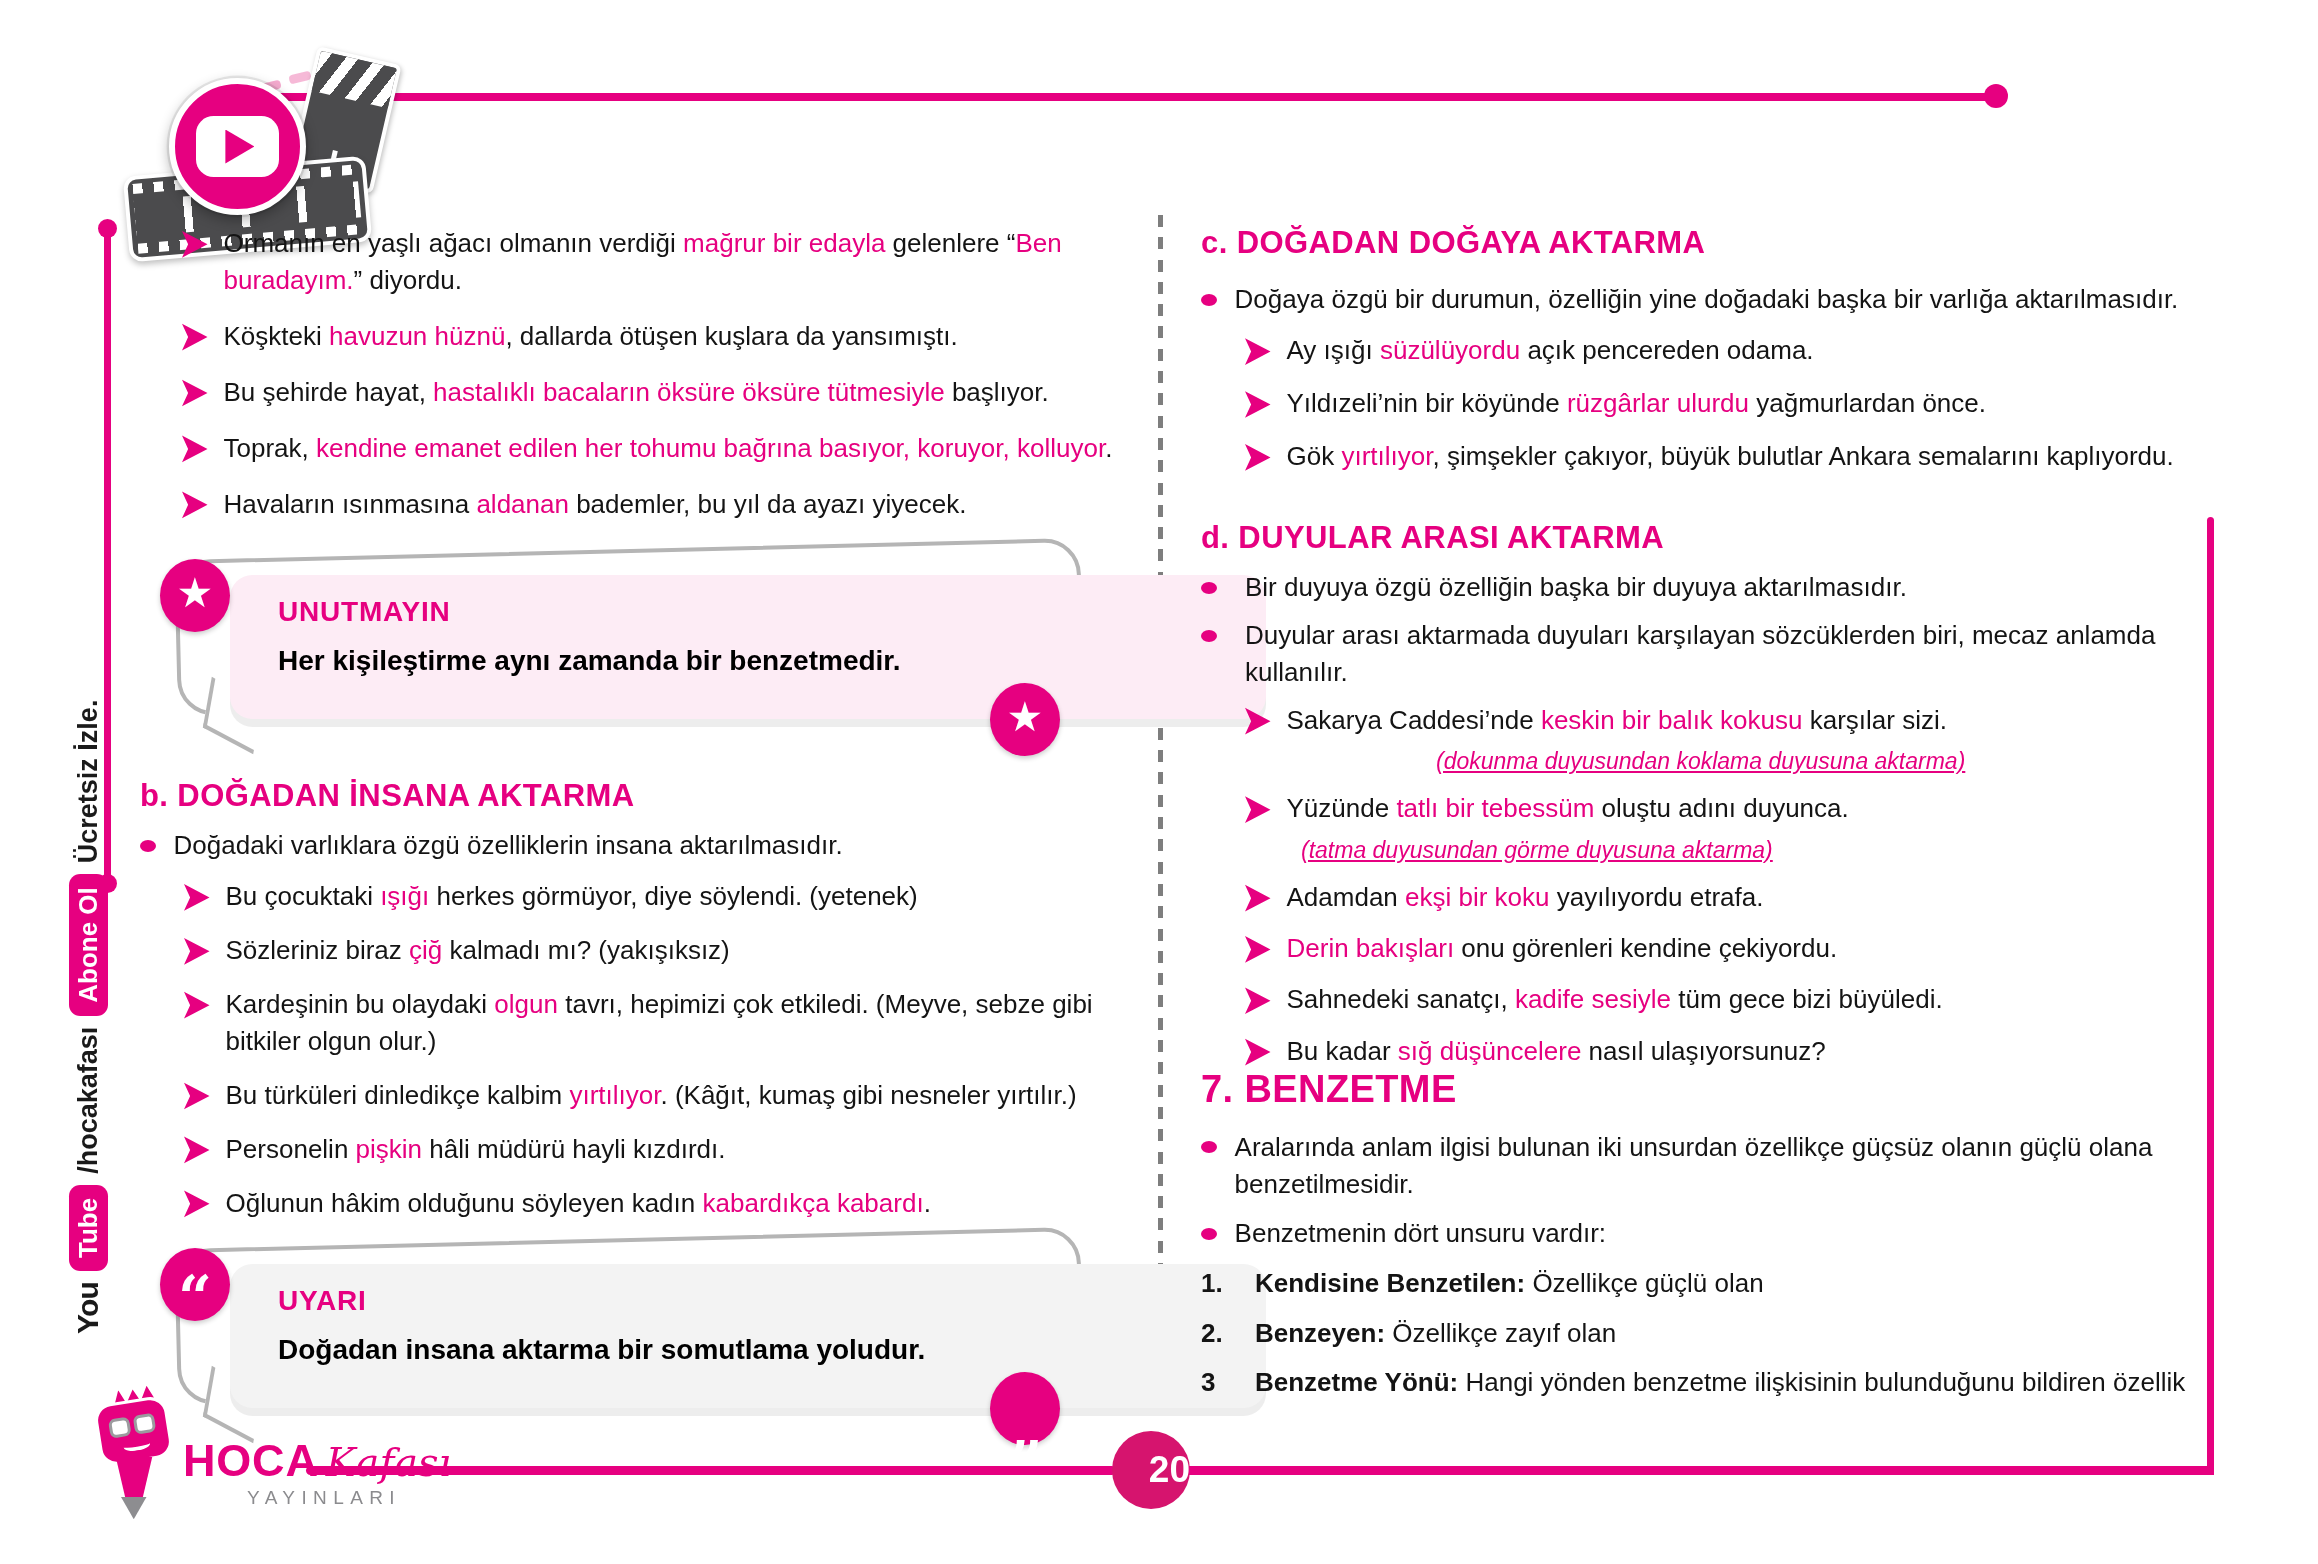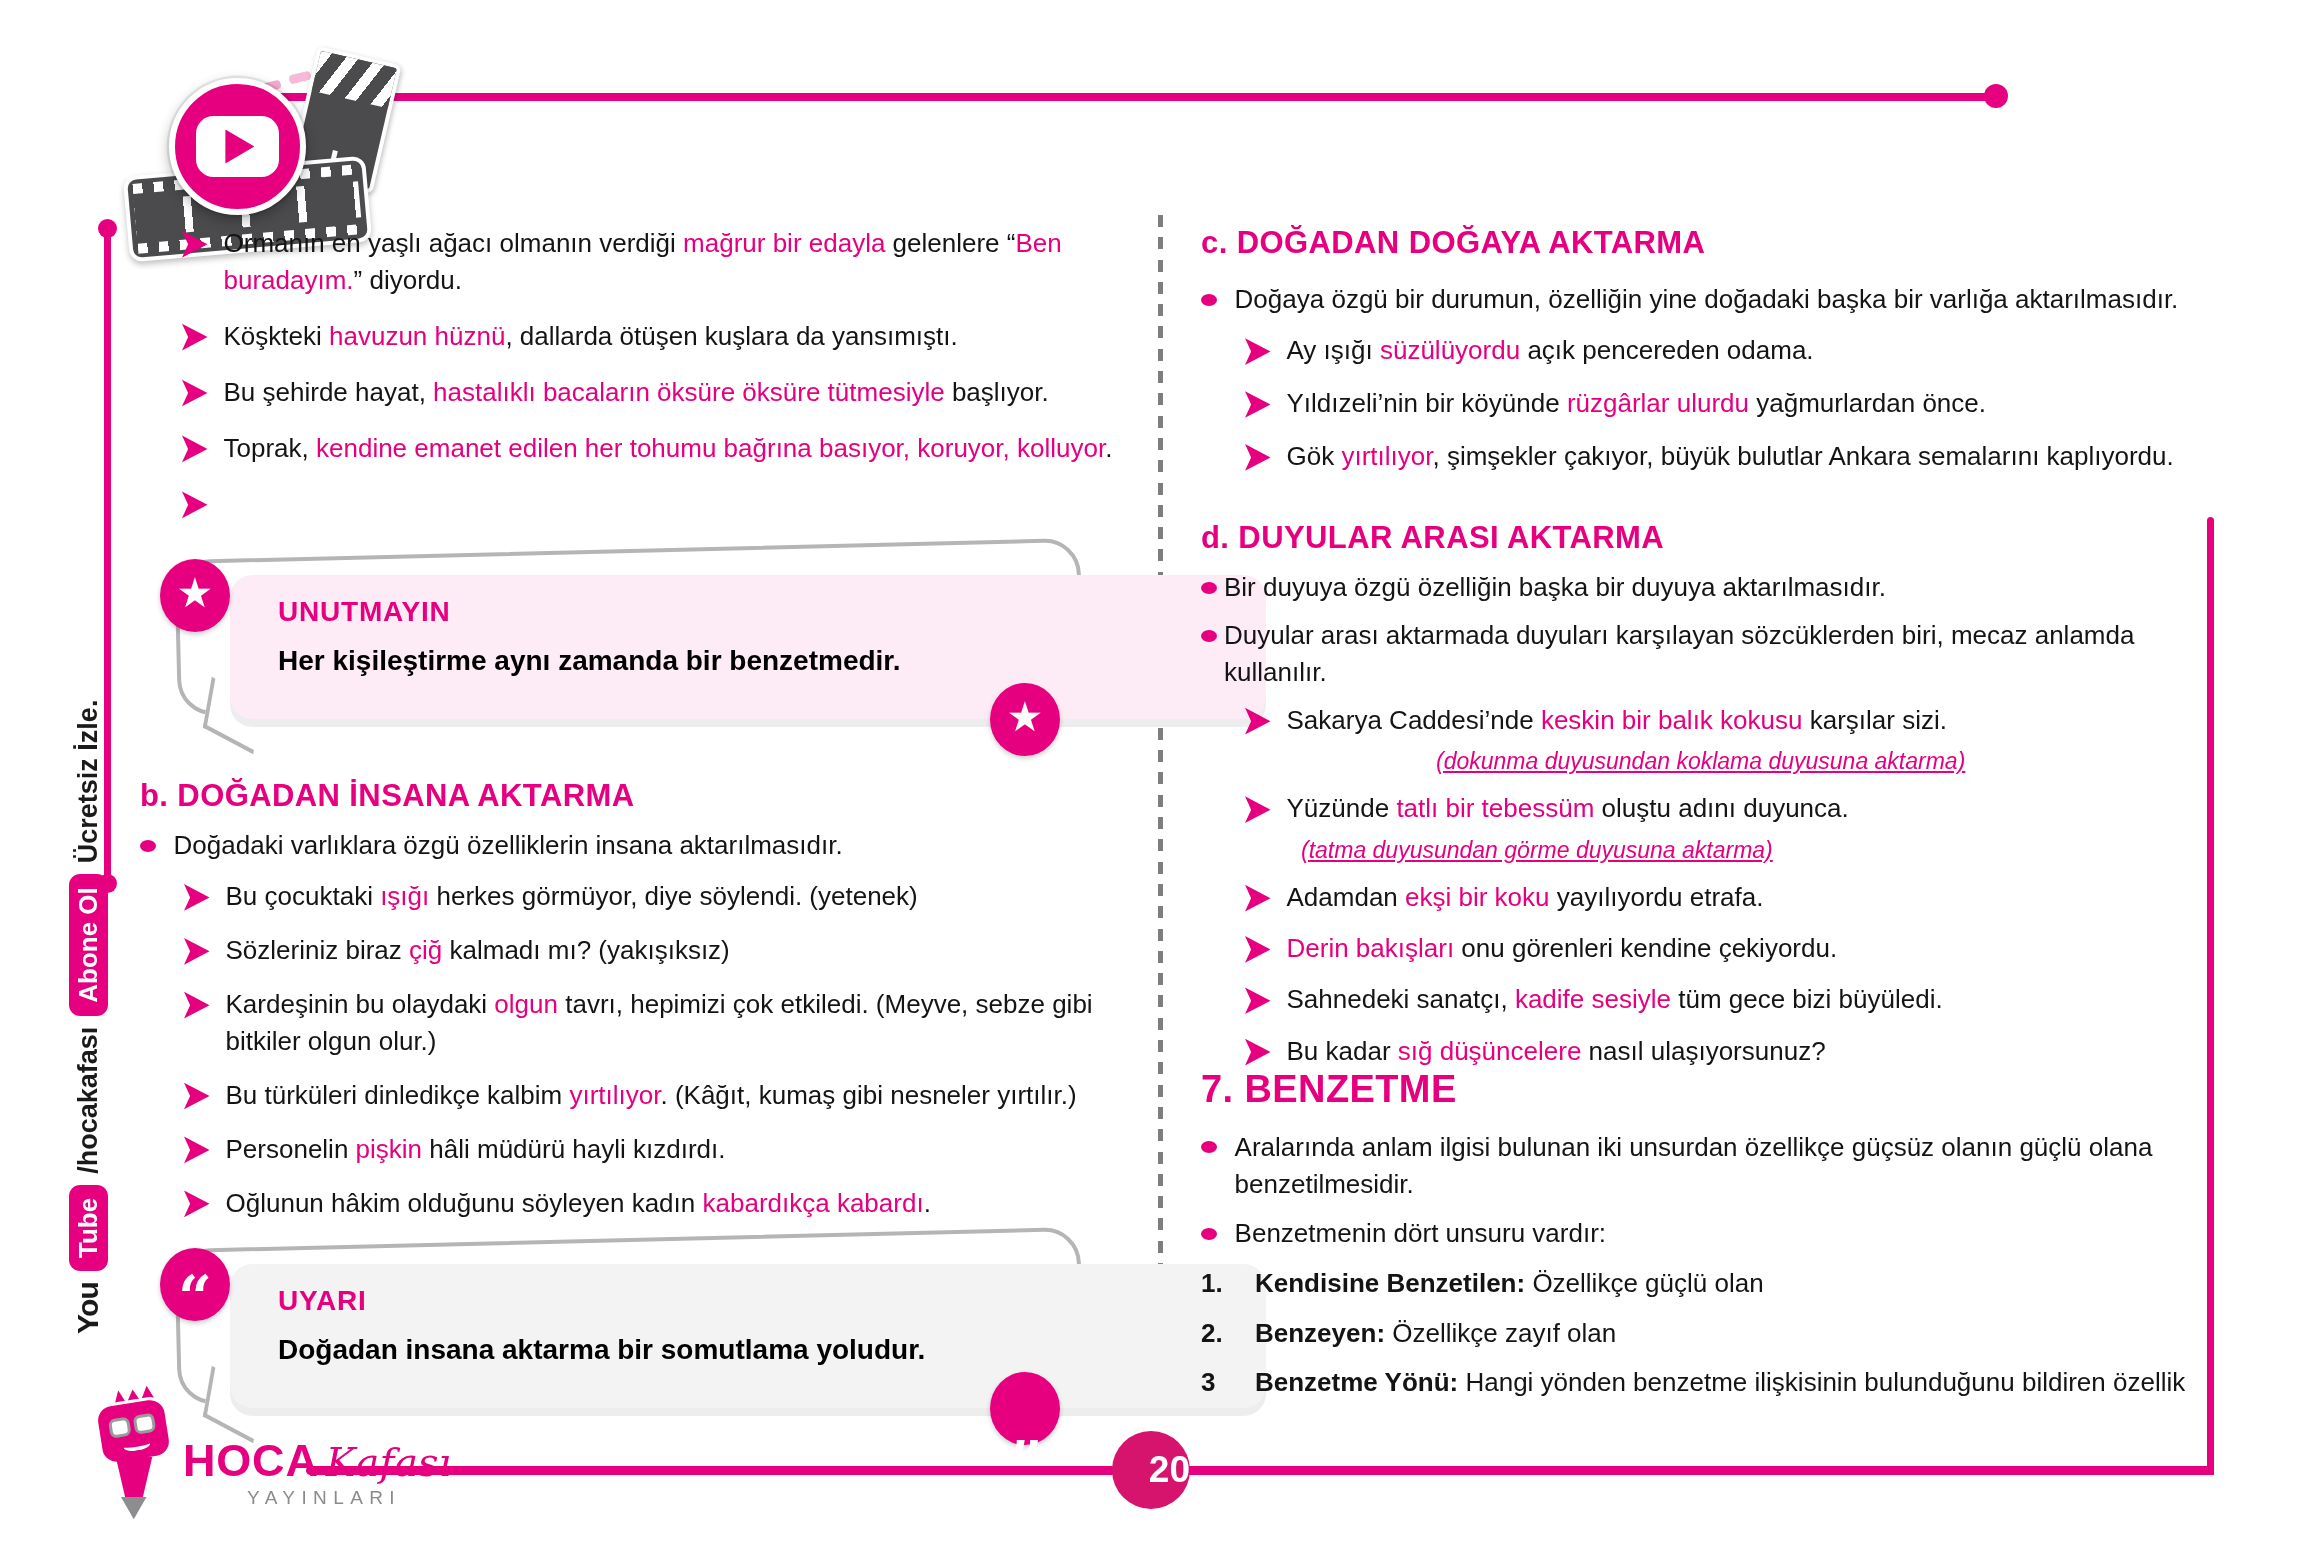--- a/index.html
+++ b/index.html
@@ -81,21 +81,21 @@
 
   
   #section-c{left:1201px;top:225px;width:1021px;}
   #section-c .section-h{margin-bottom:20px;}
   #section-c .def-row{display:flex;gap:17.6px;margin-bottom:14.4px;}
   #section-c .ex-wrap{padding-left:44px;}
   #section-c .ex-row{margin-bottom:16px;}
 
   #section-d{left:1201px;top:520px;width:1029px;}
   #section-d .section-h{margin-bottom:12.8px;}
-  #section-d .def-row{display:flex;gap:7px;margin-bottom:11.2px;}
+  #section-d .def-row{display:flex;gap:28px;margin-bottom:11.2px;}
   #section-d .ex-wrap{padding-left:44px;margin-top:9.6px;}
   #section-d .ex-row{margin-bottom:14.4px;}
   .sense-note.n1{margin:-4.8px 0 14.4px 191px;}
   .sense-note.n2{margin:-4.8px 0 14.4px 56px;}
 
   #section-7{left:1201px;top:1068px;width:1037px;}
   #section-7 .section-h{font-size:38px;margin-bottom:17.6px;}
   #section-7 .def-row{display:flex;gap:17.6px;margin-bottom:12.8px;}
   .num-row{display:flex;font-size:26px;line-height:1.42;margin-bottom:12.8px;}
   .num{font-weight:bold;flex:0 0 54px;}
@@ -198,20 +198,21 @@
     <div class="ex-row">
       <span class="arrow"></span>
       <p class="ex-text"><span>Bu şehirde hayat, </span><span class="seg-p">hastalıklı bacaların öksüre öksüre tütmesiyle</span><span> başlıyor.</span></p>
     </div>
     <div class="ex-row">
       <span class="arrow"></span>
       <p class="ex-text"><span>Toprak, </span><span class="seg-p">kendine emanet edilen her tohumu bağrına basıyor, koruyor, kolluyor</span><span>.</span></p>
     </div>
     <div class="ex-row">
       <span class="arrow"></span>
+      <p class="ex-text"><span>Havaların ısınmasına </span><span class="seg-p">aldanan</span><span> bademler, bu yıl da ayazı yiyecek.</span></p>
     </div>
   </div>
 
   <div class="callout" id="note-box">
     <div class="outline"></div>
     <div class="tail"></div>
     <div class="fill">
       <div class="c-title">UNUTMAYIN</div>
       <div class="c-text">Her kişileştirme aynı zamanda bir benzetmedir.</div>
     </div>

